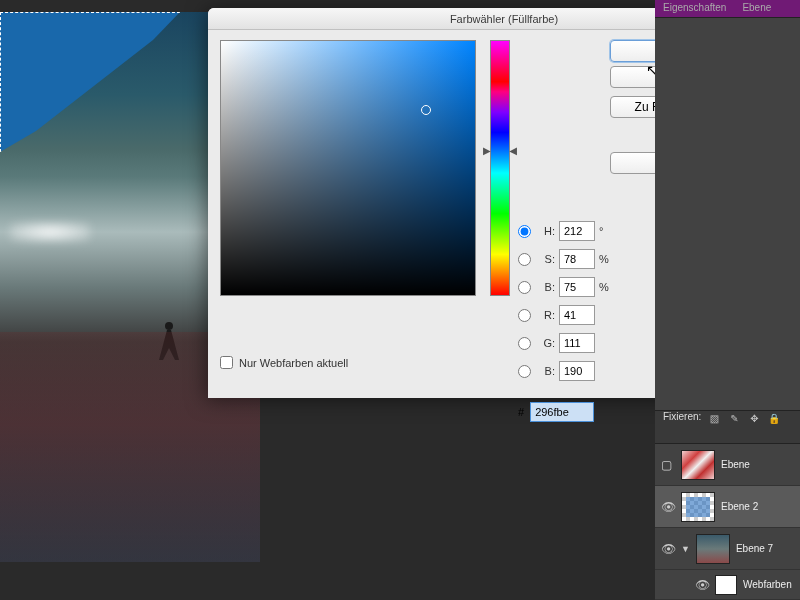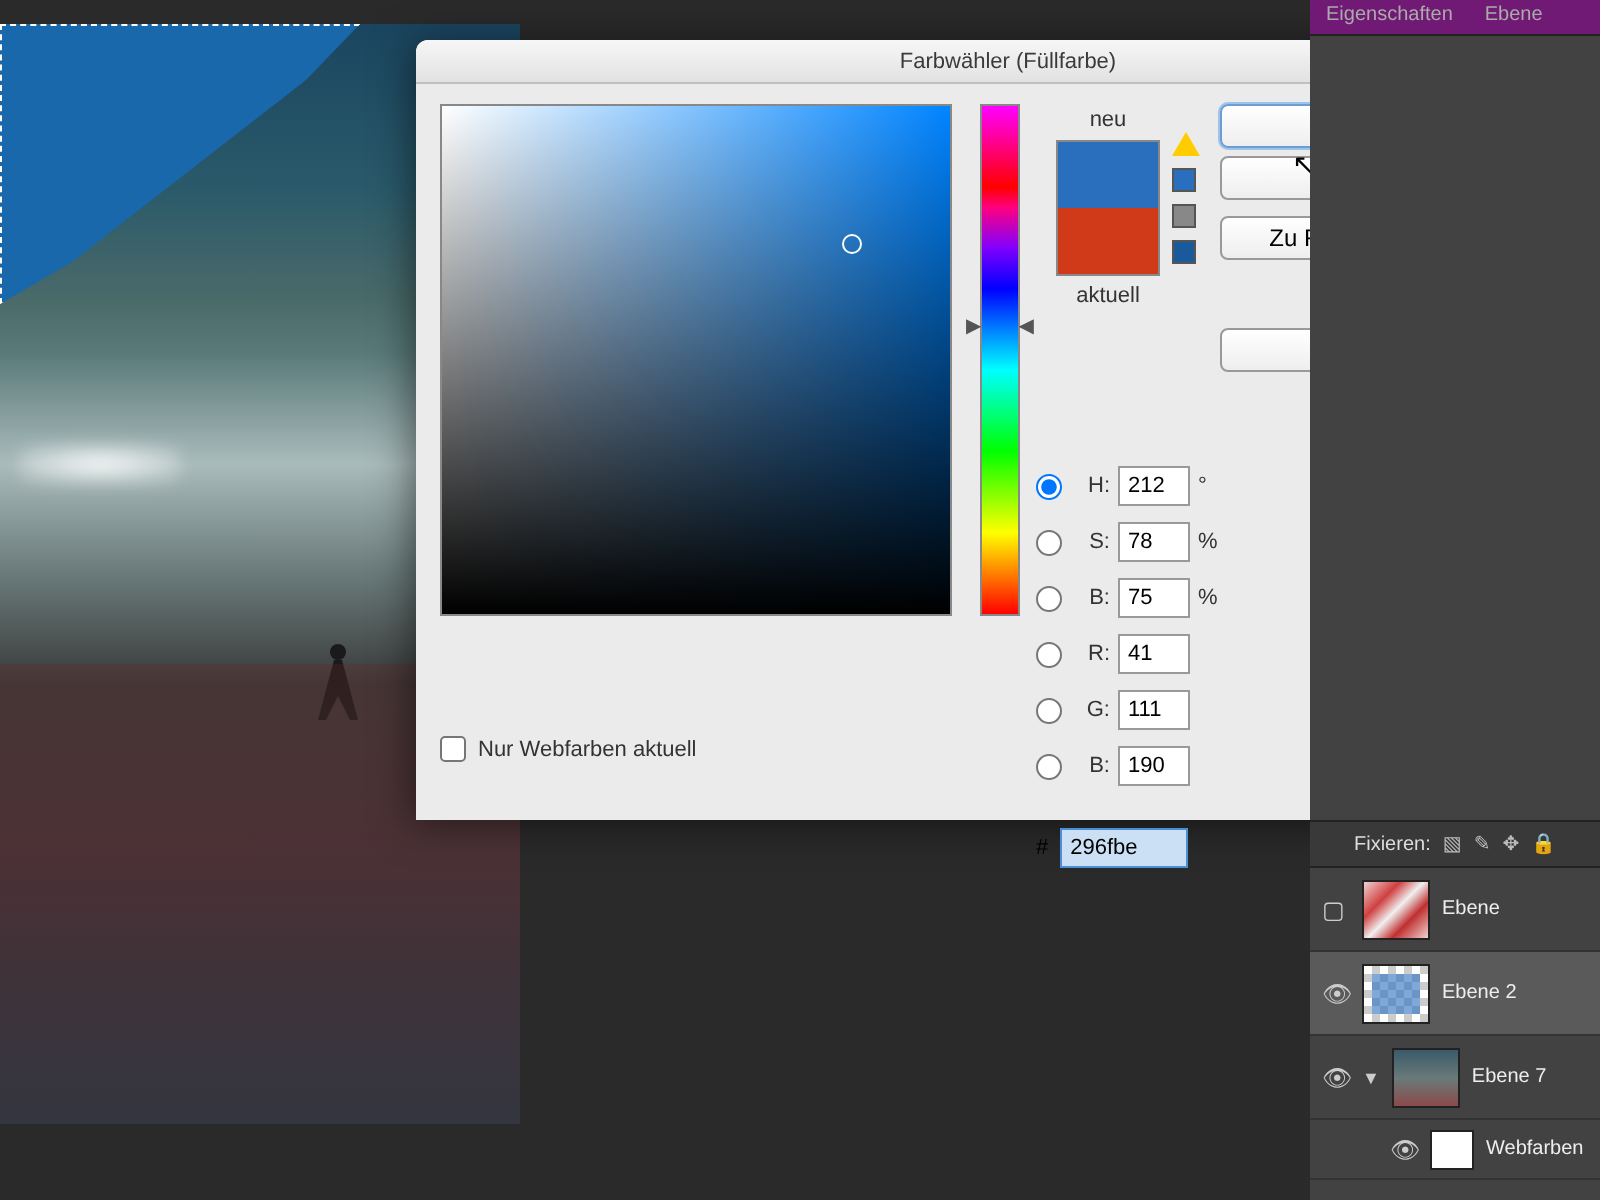--- a/index.html
+++ b/index.html
@@ -8,21 +8,21 @@
 .canvas-area { position: absolute; left: 0; top: 0; width: 260px; height: 600px; }
 .canvas-image { position: absolute; left: 0; top: 12px; width: 260px; height: 550px; background: linear-gradient(180deg, #1a4560 0%, #2a5a6a 15%, #4a6a6a 25%, #5a7a7a 30%, #aabbbb 40%, #6a7a7a 50%, #3a3a3a 60%, #4a2a2a 75%, #2a1a1a 100%); overflow: hidden; }
 .sky-fill { position: absolute; left: 0; top: 0; width: 180px; height: 140px; background: #1968ab; clip-path: polygon(0 0, 100% 0, 85% 20%, 70% 35%, 50% 55%, 35% 70%, 20% 85%, 0 100%); }
 .selection { position: absolute; left: 0; top: 12px; width: 180px; height: 140px; border: 1px dashed #fff; clip-path: polygon(0 0, 100% 0, 85% 20%, 70% 35%, 50% 55%, 35% 70%, 20% 85%, 0 100%); }
 .flare { position: absolute; left: 10px; top: 210px; width: 80px; height: 20px; background: radial-gradient(ellipse, rgba(255,255,255,0.9), transparent); filter: blur(4px); }
 .figure { position: absolute; left: 155px; top: 310px; width: 30px; height: 40px; }
 .figure::before { content: ""; position: absolute; left: 10px; top: 0; width: 8px; height: 8px; background: #1a1a1a; border-radius: 50%; }
 .figure::after { content: ""; position: absolute; left: 4px; top: 8px; width: 20px; height: 30px; background: #1a1a1a; clip-path: polygon(40% 0, 60% 0, 100% 100%, 80% 100%, 50% 60%, 20% 100%, 0 100%); }
 .floor { position: absolute; left: 0; bottom: 0; width: 100%; height: 230px; background: linear-gradient(180deg, rgba(100,40,40,0.3), rgba(60,80,100,0.5)); }
 
-.dialog { position: absolute; left: 208px; top: 20px; width: 592px; height: 390px; background: #ebebeb; border-radius: 6px 6px 0 0; box-shadow: -2px 2px 20px rgba(0,0,0,0.5); }
+.dialog { position: absolute; left: 208px; top: 8px; width: 592px; height: 390px; background: #ebebeb; border-radius: 6px 6px 0 0; box-shadow: -2px 2px 20px rgba(0,0,0,0.5); }
 .dialog-titlebar { height: 22px; background: linear-gradient(#f7f7f7, #e2e2e2); border-bottom: 1px solid #c0c0c0; border-radius: 6px 6px 0 0; text-align: center; font-size: 11px; line-height: 22px; color: #3a3a3a; }
 .dialog-body { padding: 10px 12px; position: relative; }
 
 .picker-area { display: flex; gap: 10px; }
 .sv-field { width: 256px; height: 256px; position: relative; border: 1px solid #888; background: linear-gradient(to bottom, transparent, #000), linear-gradient(to right, #fff, #0084ff); }
 .sv-cursor { position: absolute; width: 10px; height: 10px; border: 1px solid #fff; border-radius: 50%; left: 200px; top: 64px; }
 .hue-slider { width: 20px; height: 256px; border: 1px solid #888; background: linear-gradient(to bottom, #ff00ff 0%, #ff0080 8%, #ff0000 16%, #ff0080 20%, #8000ff 28%, #0000ff 36%, #0080ff 44%, #00ffff 52%, #00ff80 60%, #00ff00 68%, #80ff00 76%, #ffff00 84%, #ff8000 92%, #ff0000 100%); margin-left: 4px; position: relative; }
 .hue-arrows { position: absolute; left: -8px; right: -8px; top: 104px; display: flex; justify-content: space-between; font-size: 10px; color: #555; }
 
 .swatch-col { display: flex; flex-direction: column; align-items: center; margin-left: 8px; }
@@ -54,21 +54,21 @@
 .fcol3 .flbl { width: 20px; }
 .hex-row { position: absolute; left: 310px; top: 372px; font-size: 11px; display: flex; align-items: center; gap: 6px; }
 .hex-inp { width: 64px; height: 20px; border: 1px solid #4a90d9; padding: 0 4px; font-size: 11px; background: #cce0f5; }
 
 .webonly { position: absolute; left: 12px; top: 326px; font-size: 11px; display: flex; align-items: center; gap: 6px; color: #333; }
 
 .right-panels { position: absolute; right: 0; top: 0; width: 145px; height: 600px; background: #424242; color: #ddd; font-size: 10px; }
 .panel-tabs { height: 18px; background: #701a75; display: flex; border-bottom: 1px solid #222; }
 .panel-tab { padding: 2px 8px; font-size: 10px; color: #aaa; }
 .panel-gap { height: 392px; }
-.fixieren-row { height: 24px; background: #393939; display: flex; align-items: center; gap: 6px; padding: 0 22px; border-top: 1px solid #222; border-bottom: 1px solid #222; }
+.fixieren-row { height: 34px; background: #393939; display: flex; gap: 6px; padding: 0 8px; border-top: 1px solid #222; border-bottom: 1px solid #222; }
 .mini-icon { width: 14px; height: 14px; display: inline-flex; align-items: center; justify-content: center; color: #bbb; }
 .layer-row { height: 42px; display: flex; align-items: center; gap: 6px; padding: 0 6px; border-bottom: 1px solid #333; }
 .layer-row.sel { background: #5a5a5a; }
 .eye { width: 14px; height: 14px; color: #ccc; font-size: 12px; }
 .thumb { width: 34px; height: 30px; border: 1px solid #222; background: #888; }
 .thumb.leaks { background: linear-gradient(135deg, #f0d0d0 0%, #d04040 30%, #f0f0f0 50%, #c03030 70%, #f0d0d0 100%); }
 .thumb.checker { background: repeating-conic-gradient(#ccc 0 25%, #fff 0 50%) 0 0/8px 8px; position: relative; }
 .thumb.checker::after { content: ""; position: absolute; inset: 4px; background: #296fbe; opacity: 0.6; }
 .thumb.e1 { background: linear-gradient(180deg, #3a5a6a, #6a7a7a, #8a4a4a); }
 .thumb.white { background: #fff; }
@@ -95,36 +95,20 @@
     <div class="picker-area">
       <div class="sv-field">
         <div class="sv-cursor"></div>
       </div>
       <div class="hue-slider">
         <div class="hue-arrows">
             <span>▶</span>
             <span>◀</span>
           </div>
       </div>
-      <div style="display:flex">
-        <div class="swatch-col">
-          <div class="swatch-label">neu</div>
-          <div class="swatches">
-            <div class="swatch-new"></div>
-            <div class="swatch-cur"></div>
-          </div>
-          <div class="swatch-label">aktuell</div>
-        </div>
-        <div class="swatch-icons">
-          <div class="warn-icon"></div>
-          <div class="web-icon"></div>
-          <div class="cube-icon"></div>
-          <div class="web-icon" style="background:#1a5a9a"></div>
-        </div>
-      </div>
     </div>
 
     <label class="webonly">
       <input type="checkbox" style="">
       <span>Nur Webfarben aktuell</span>
     </label>
 
     <div class="fields">
       <div class="frow">
           <input type="radio" name="m" checked="" style="">

